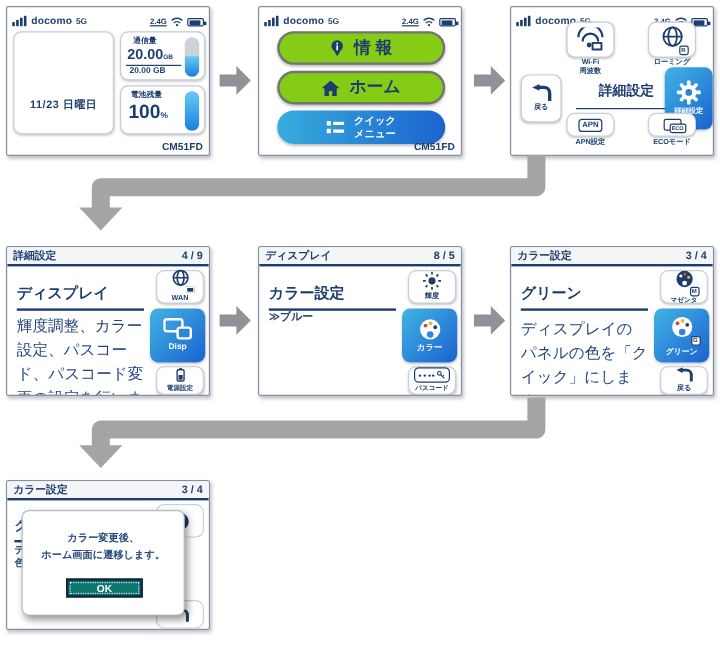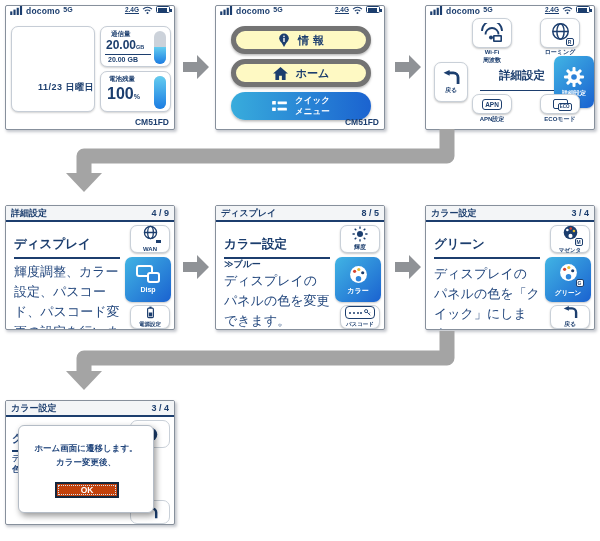--- a/index.html
+++ b/index.html
@@ -6,42 +6,42 @@
 html,body{width:600px;height:541px}
 body{position:relative;background:#fff;font-family:"Liberation Sans","DejaVu Sans",sans-serif;color:#1c3e6e;overflow:hidden}
 
 
 .screen{position:absolute;width:170px;height:125px;background:#fff;border:1px solid #87909c;border-radius:2px;box-shadow:1.5px 2px 3px rgba(60,70,90,.3);overflow:hidden}
 #s1{left:5px;top:5px} #s2{left:215px;top:5px} #s3{left:425px;top:5px}
 #s4{left:5px;top:205px} #s5{left:215px;top:205px} #s6{left:425px;top:205px}
 #s7{left:5px;top:400px}
 
 
-.sbar{position:absolute;top:0;left:0;right:0;height:16px;display:flex;align-items:flex-start;gap:3px;padding:0 4px}
+.sbar{position:absolute;top:0;left:0;right:0;height:16px;display:flex;align-items:flex-end;gap:3px;padding:0 4px}
 .sbar .carrier{font-size:8.5px;font-weight:bold;letter-spacing:.2px}
 .sbar .net{font-size:7px;font-weight:bold}
 .sbar .sp{flex:1}
 .sbar .band{font-size:6.5px;font-weight:bold;text-decoration:underline}
 .batt{width:14px;height:7px;border:1px solid #1c3e6e;border-radius:1.5px;position:relative;display:inline-block}
 .batt::after{content:"";position:absolute;right:-2.5px;top:1.5px;width:1.8px;height:3px;background:#1c3e6e}
 .batt i{position:absolute;left:.5px;top:.5px;bottom:.5px;width:75%;background:#1c3e6e}
 
 
 .card{position:absolute;background:#fff;border:1px solid #c6cdd6;border-radius:7px;box-shadow:0 1px 2px rgba(0,0,0,.18)}
 .gauge{position:absolute;width:12px;border-radius:6px;background:#ccd2da;overflow:hidden}
 .gauge i{position:absolute;bottom:0;left:0;right:0;background:linear-gradient(180deg,#64cdf0,#1b7ce2)}
 .devlabel{position:absolute;right:5px;bottom:2px;font-size:8.5px;font-weight:bold}
 .time{position:absolute;left:0;right:0;top:16px;text-align:center;font-size:26px;font-weight:bold;letter-spacing:1px}
-.date{position:absolute;left:0;right:0;top:54px;text-align:right;font-size:9px;font-weight:bold;letter-spacing:.5px}
+.date{position:absolute;left:0;right:0;top:54px;text-align:center;font-size:9px;font-weight:bold;letter-spacing:.5px}
 .klabel{position:absolute;font-size:6.5px;font-weight:bold}
 .kbig{position:absolute;font-weight:bold}
 .kunit{font-size:5.5px;font-weight:bold}
 
 
-.pill{position:absolute;left:15px;width:140px;height:28px;border-radius:14px;background:#fef9c3;border:5px solid #737373;box-shadow:0 1.5px 2.5px rgba(0,0,0,.28);display:flex;align-items:center;justify-content:center;gap:8px;font-size:11px;font-weight:bold;cursor:pointer}
+.pill{position:absolute;left:15px;width:140px;height:28px;border-radius:14px;background:#84cc16;border:2px solid #737373;box-shadow:0 1.5px 2.5px rgba(0,0,0,.28);display:flex;align-items:center;justify-content:center;gap:8px;font-size:14px;font-weight:bold;cursor:pointer}
 .pill.grad{background:linear-gradient(90deg,#38acdc,#1b63d0);color:#fff;border:none;font-size:8.5px;line-height:1.25}
 .ls2{letter-spacing:4px;margin-right:-4px}
 .pre{white-space:pre-line}
 
 
 .btn{position:absolute;background:#fff;border:1px solid #c9d0d8;border-radius:7px;box-shadow:0 1px 2px rgba(0,0,0,.22);display:flex;flex-direction:column;align-items:center;justify-content:center;gap:2px;cursor:pointer}
 .btn .lbl{font-size:6px;font-weight:bold;line-height:1.2;text-align:center;white-space:pre-line;color:#1c3e6e}
 .btn.blue{background:linear-gradient(135deg,#41b4e4,#1a62d0);border:none}
 .btn.blue .lbl{color:#fff}
 .freelbl{position:absolute;font-size:6px;font-weight:bold;text-align:center;line-height:1.25;white-space:pre-line}
@@ -58,21 +58,21 @@
 .sdesc{position:absolute;left:8px;font-size:13px;line-height:1.55;width:106px;color:#23477d}
 .scur{position:absolute;left:8px;top:52px;font-size:9px;font-weight:bold}
 .pass-pill{border:1.4px solid #1c3e6e;border-radius:4px;padding:2px 3px;display:flex;gap:1.5px;align-items:center;position:relative}
 .pass-pill s{width:2.2px;height:2.2px;border-radius:50%;background:#1c3e6e;display:block}
 .pbadge{position:absolute;right:2px;bottom:2px;width:8px;height:8px;background:#fff;border:1px solid #1c3e6e;border-radius:2px;font-size:5px;font-weight:bold;color:#1c3e6e;display:flex;align-items:center;justify-content:center}
 .palwrap{position:relative}
 
 
 .dialog{position:absolute;left:12px;top:24px;width:136px;height:88px;background:#fff;border:1px solid #b4bcc6;border-radius:6px;box-shadow:2px 3px 6px rgba(0,0,0,.4);z-index:3;text-align:center;padding-top:16px}
 .dialog .msg{font-size:8.5px;font-weight:bold;line-height:1.6;color:#23477d}
-.okbtn{position:absolute;left:36px;top:56px;width:64px;height:16px;background:#c2410c;border:2px solid #15273e;outline:1px dotted #cfe3f5;outline-offset:-4px;color:#fff;font-size:8.5px;font-weight:bold;display:flex;align-items:center;justify-content:center;cursor:pointer}
+.okbtn{position:absolute;left:36px;top:56px;width:64px;height:16px;background:#0f766e;border:2px solid #15273e;outline:1px dotted #cfe3f5;outline-offset:-4px;color:#fff;font-size:8.5px;font-weight:bold;display:flex;align-items:center;justify-content:center;cursor:pointer}
 .frag{position:absolute;font-weight:bold;color:#23477d;overflow:hidden;z-index:1}
 .remnant{position:absolute;z-index:1}
 
 
 .arrow{position:absolute}
 </style>
 </head>
 <body>
 
 <div class="screen" id="s1">
@@ -290,21 +290,20 @@
   </div>
 </div>
 
 <div class="screen" id="s5">
   <div class="shdr">
     <span>ディスプレイ</span>
     <span>8 / 5</span>
   </div>
   <div class="stitle">カラー設定</div>
   <div class="scur">≫ブルー</div>
-  <div class="sdesc" style="top:65px">ディスプレイのパネルの色を変更できます。</div>
   <div class="btn" style="left:124px;top:19px;width:40px;height:28px">
     <svg width="16" height="16" viewBox="0 0 16 16">
         <circle cx="8" cy="8" r="3" fill="#1c3e6e"></circle>
         <g stroke="#1c3e6e" stroke-width="1.4">
           <line x1="8" y1="0.5" x2="8" y2="2.8"></line>
           <line x1="8" y1="13.2" x2="8" y2="15.5"></line>
           <line x1="0.5" y1="8" x2="2.8" y2="8"></line>
           <line x1="13.2" y1="8" x2="15.5" y2="8"></line>
           <line x1="2.7" y1="2.7" x2="4.3" y2="4.3"></line>
           <line x1="11.7" y1="11.7" x2="13.3" y2="13.3"></line>
@@ -396,22 +395,22 @@
         <circle cx="10" cy="14" r="2.4" fill="#fff"></circle>
       </svg>
   </span>
   <span class="remnant btn" style="left:124px;top:99px;width:40px;height:24px;box-shadow:none">
     <svg width="17" height="13" viewBox="0 0 20 16">
         <path d="M17 15 V8 A5 5 0 0 0 12 3 H7" fill="none" stroke="#1c3e6e" stroke-width="3"></path>
         <polygon points="8,0 8,6 1.5,3" fill="#1c3e6e"></polygon>
       </svg>
   </span>
   <div class="dialog">
+    <div class="msg">カラー変更後、</div>
     <div class="msg">ホーム画面に遷移します。</div>
-    <div class="msg">カラー変更後、</div>
     <div class="okbtn">OK</div>
   </div>
 </div>
 
 <svg class="arrow" style="left:182px;top:53px" width="28" height="28" viewBox="0 0 26 28">
     <polygon points="0,9 14,9 14,2 26,14 14,26 14,19 0,19" fill="#8f9296"></polygon>
   </svg>
 <svg class="arrow" style="left:394px;top:53px" width="28" height="28" viewBox="0 0 26 28">
     <polygon points="0,9 14,9 14,2 26,14 14,26 14,19 0,19" fill="#8f9296"></polygon>
   </svg>

